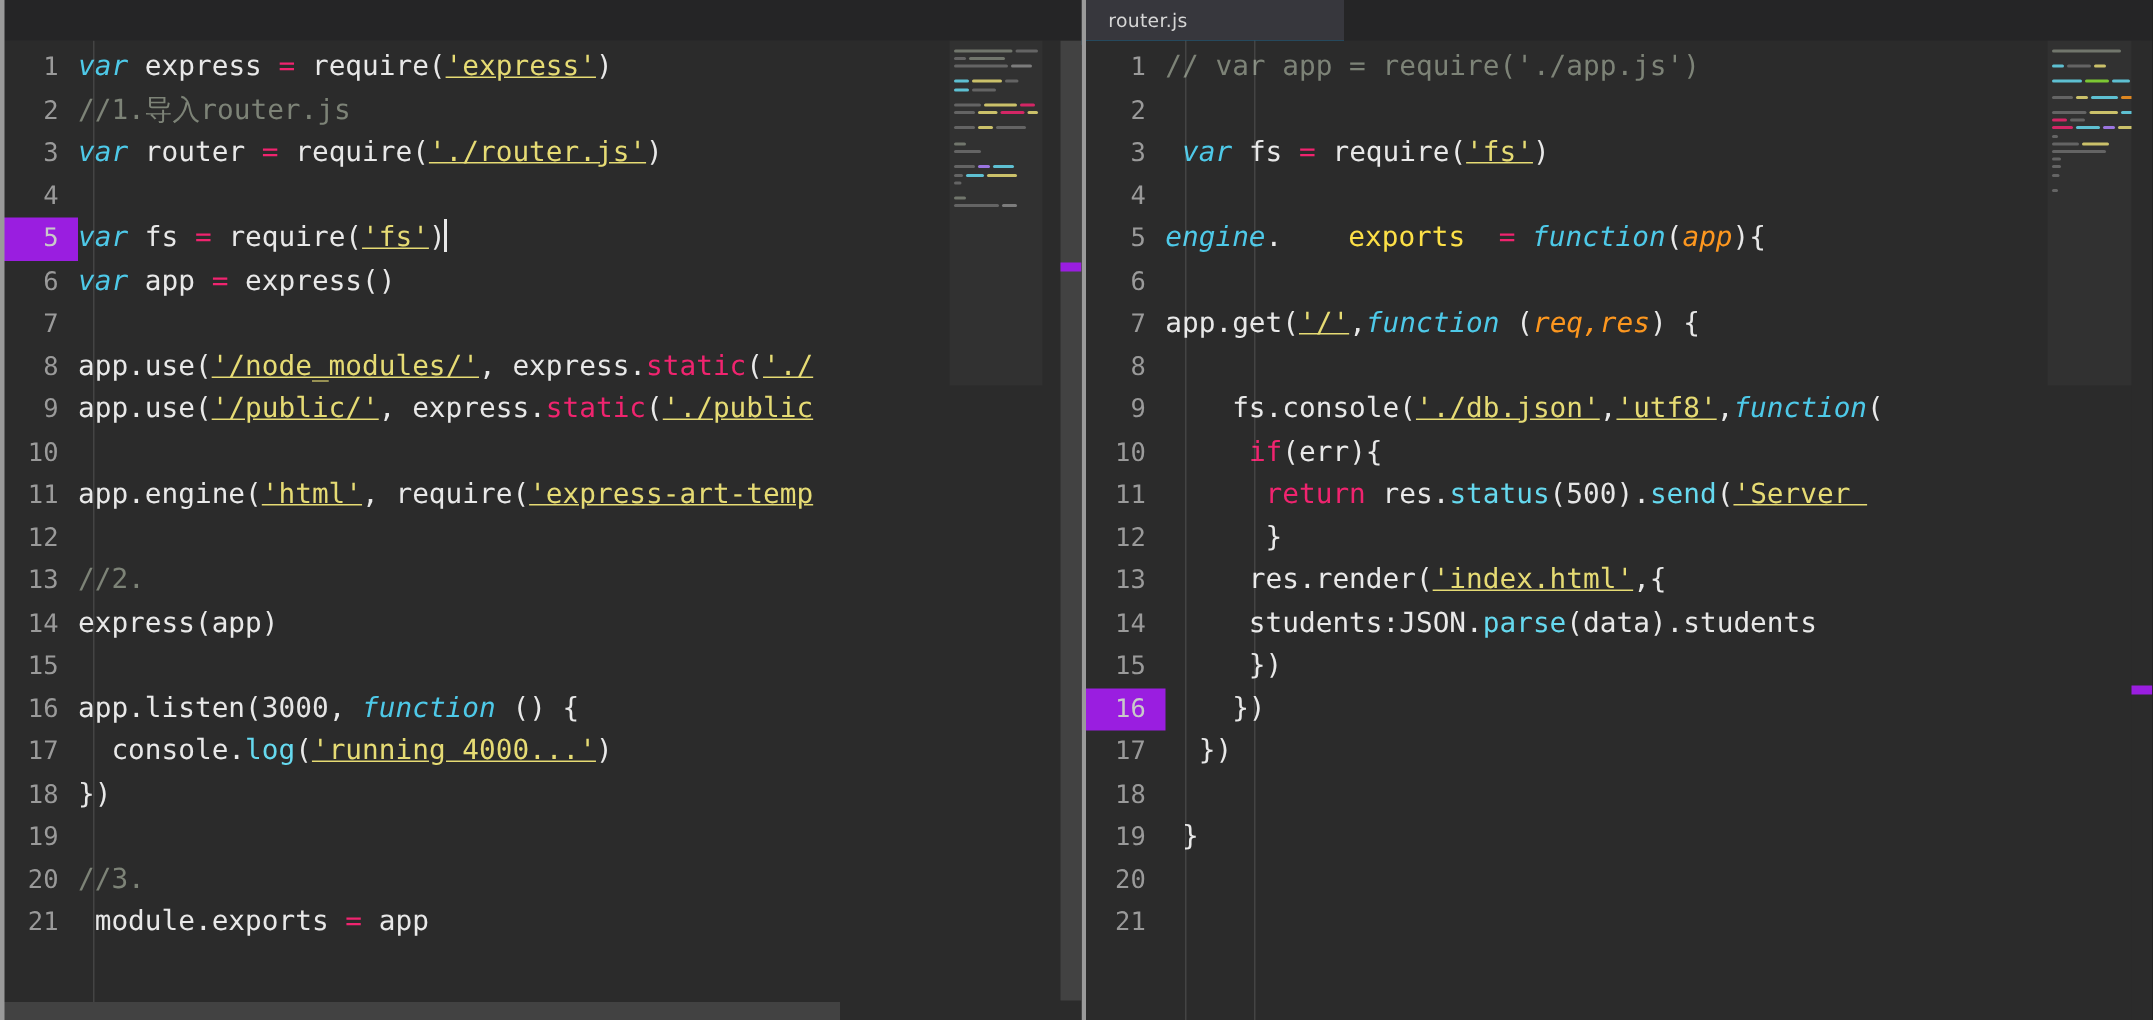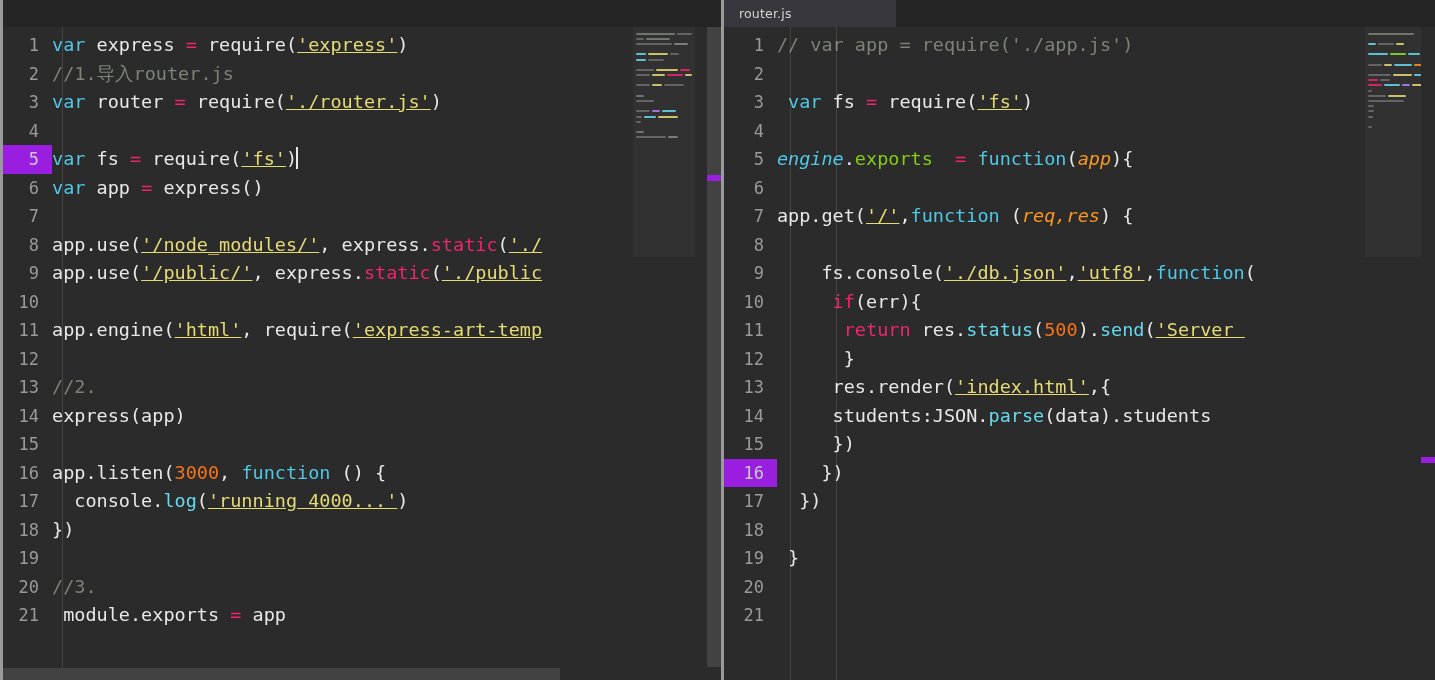--- a/index.html
+++ b/index.html
@@ -56,29 +56,29 @@
   .gutter {
     flex: 0 0 auto; text-align: right; color: #9a9a9a;
     font-size: 17px; padding-right: 13px; user-select: none;
   }
   .pane-left  .gutter { width: 52px; }
   .pane-right .gutter { width: 56px; }
   .gutter.cur { background: #9a1ee0; color: #c9c9c9; }
   .code { flex: 1 1 auto; white-space: pre; }
 
   
-  .kw      { color: #4ec9e8; }   
+  .kw      { color: #4ec9e8; font-style: italic; }   
   .plain   { color: #e8e8e8; }
   .op      { color: #f0246f; }                        
   .str     { color: #e6db74; text-decoration: underline; }
   .cmt     { color: #7d8377; }
-  .fn      { color: #84cc16; }                        
+  .fn      { color: #fde047; margin-left: 44px; }                        
   .meth    { color: #66d9ef; }                        
   .red     { color: #f0246f; }                        
-  .num     { color: #f97316; }
+  .num     { color: #e5e5e5; }
   .param   { color: #fd971f; font-style: italic; }
   .cyan-i  { color: #4ec9e8; font-style: italic; }
 
   
   .iguide {
     position: absolute; top: 0; bottom: 0; width: 1px;
     background: rgba(255,255,255,.12); z-index: 1;
   }
 
   

